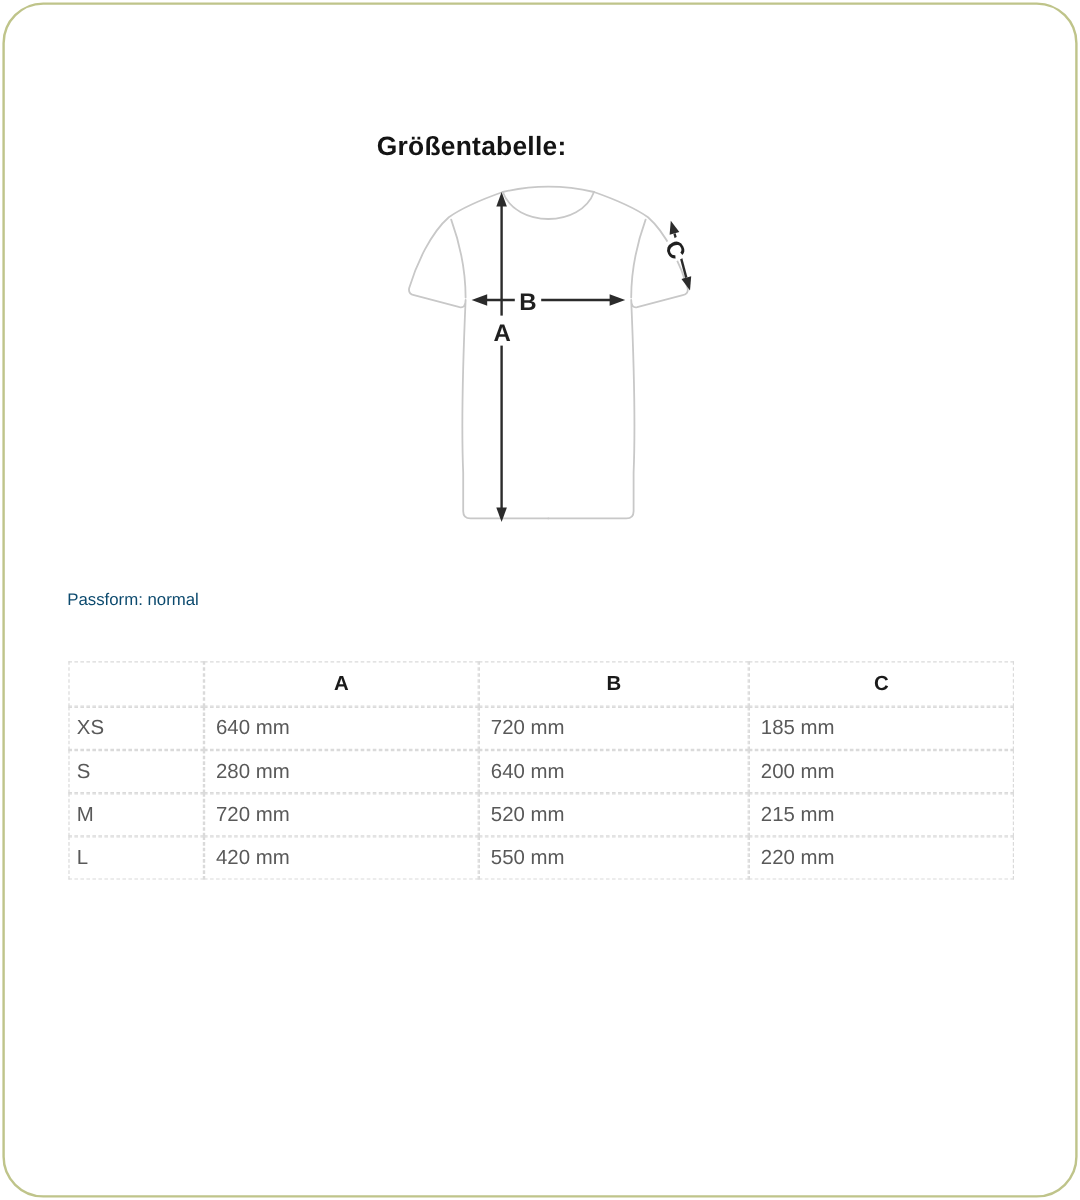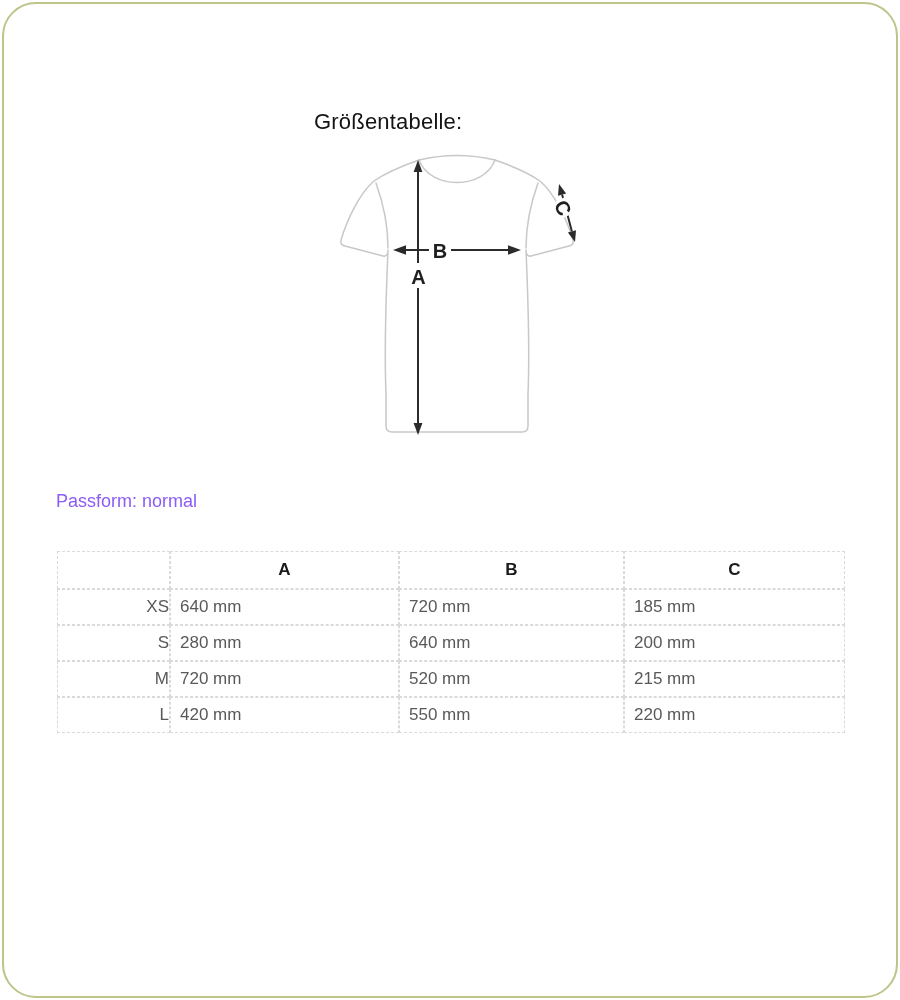--- a/index.html
+++ b/index.html
@@ -15,37 +15,37 @@
     inset:2px;
     border:2px solid #bfc48a;
     border-radius:34px;
     pointer-events:none;
   }
   .page-title {
     position:absolute;
     left:314px;
     top:109px;
     font-size:22px;
-    font-weight:normal;
+    font-weight:bold;
     color:#141414;
     letter-spacing:0.2px;
   }
   .diagram {
     position:absolute;
     left:332px;
     top:146px;
     width:250px;
     height:300px;
   }
   .fit-label {
     position:absolute;
     left:56px;
     top:491px;
-    font-size:18px;
-    color:#8b5cf6;
+    font-size:14px;
+    color:#0c4a6e;
   }
   table.sizes {
     position:absolute;
     left:57px;
     top:551px;
     width:788px;
     border-collapse:separate;
     border-spacing:0;
     table-layout:fixed;
   }
@@ -61,21 +61,21 @@
     vertical-align:middle;
   }
   .sizes tbody td {
     height:36px;
     font-size:17px;
     color:#595959;
     vertical-align:middle;
     text-align:left;
     padding-left:9px;
   }
-  .sizes tbody td.size { padding-left:6px;text-align:right; }
+  .sizes tbody td.size { padding-left:6px; }
   .svg-label {
     font-family:"Liberation Sans", sans-serif;
     font-weight:bold;
     font-size:20px;
     fill:#1f1f1f;
     text-anchor:middle;
   }
 </style>
 </head>
 <body>

